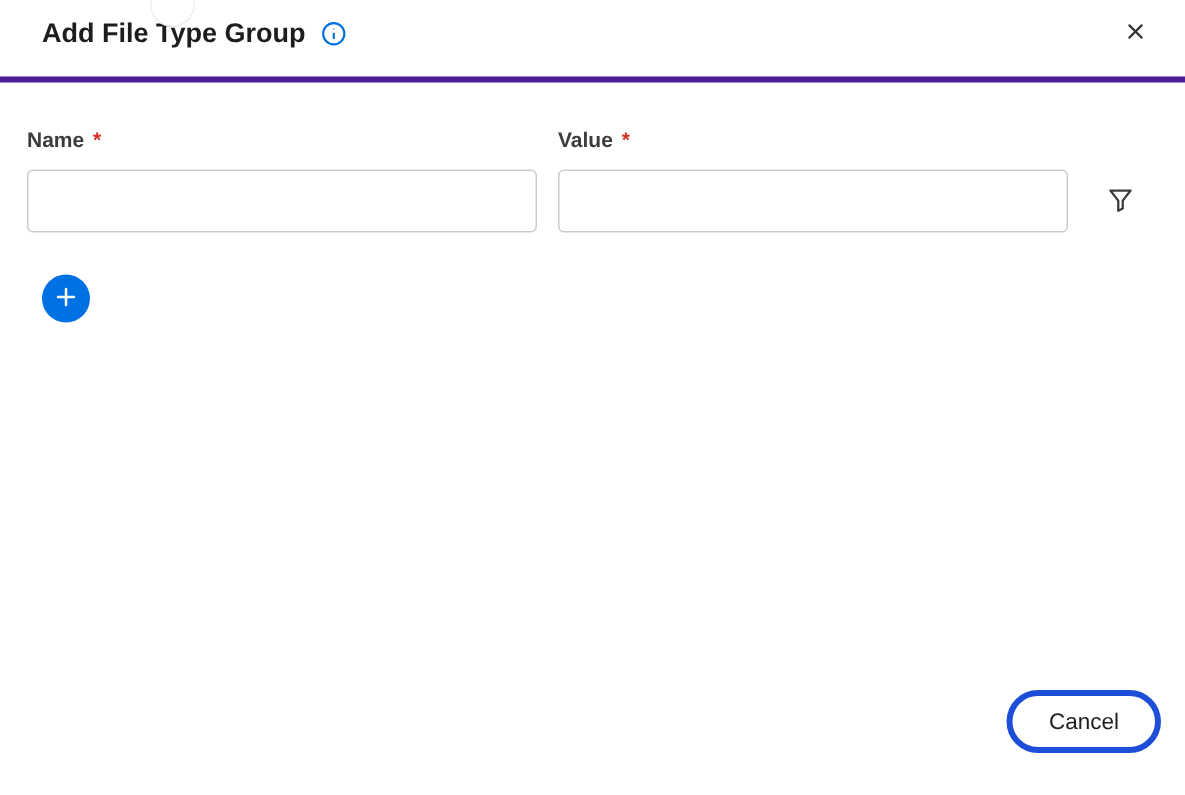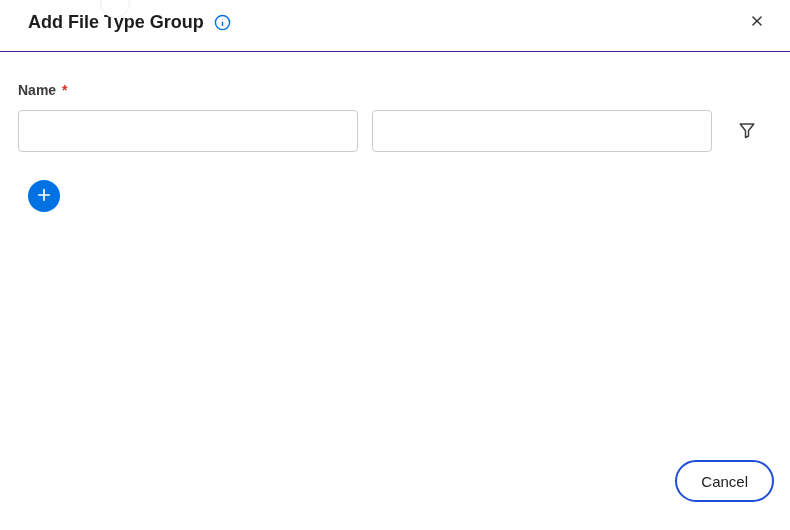--- a/index.html
+++ b/index.html
@@ -10,21 +10,21 @@
     height: 530px;
     font-family: Arial, Helvetica, sans-serif;
     background: #ffffff;
     color: #202124;
   }
   .header {
     display: flex;
     align-items: center;
     justify-content: space-between;
     padding: 10px 22px 16px 28px;
-    border-bottom: 1px solid #4c1d95;
+    border-bottom: 4px solid #4c1d95;
   }
   .header-left {
     display: flex;
     align-items: center;
     gap: 10px;
   }
   .title {
     font-size: 18px;
     font-weight: 700;
     color: #1d1d1f;
@@ -116,21 +116,21 @@
   }
   .btn {
     height: 42px;
     padding: 0 24px;
     border-radius: 22px;
     font-size: 15px;
     cursor: pointer;
   }
   .btn-secondary {
     background: #ffffff;
-    border: 2px solid #1d4ed8;
+    border: 4px solid #1d4ed8;
     color: #202124;
   }
   .btn-primary {
     background: #0071e3;
     border: 1px solid #0071e3;
     color: #ffffff;
   }
   .ghost-circle {
     position: absolute;
     top: -12px;
@@ -173,20 +173,24 @@
 
     <div class="field">
       <label class="label">
         <span>Name</span>
         <span class="asterisk">*</span>
       </label>
       <input type="text" class="text-input" value="" style="">
     </div>
 
     <div class="field">
+      <label class="label">
+        <span>Value</span>
+        <span class="asterisk">*</span>
+      </label>
       <input type="text" class="text-input" value="" style="">
     </div>
 
     <button class="filter-btn">
       <span>
         <svg width="18" height="18" viewBox="0 0 24 24" fill="none" stroke="currentColor" stroke-width="2" stroke-linejoin="round" stroke-linecap="round">
           <polygon points="3 4 21 4 14 13 14 20 10 22 10 13 3 4"></polygon>
         </svg>
       </span>
     </button>

